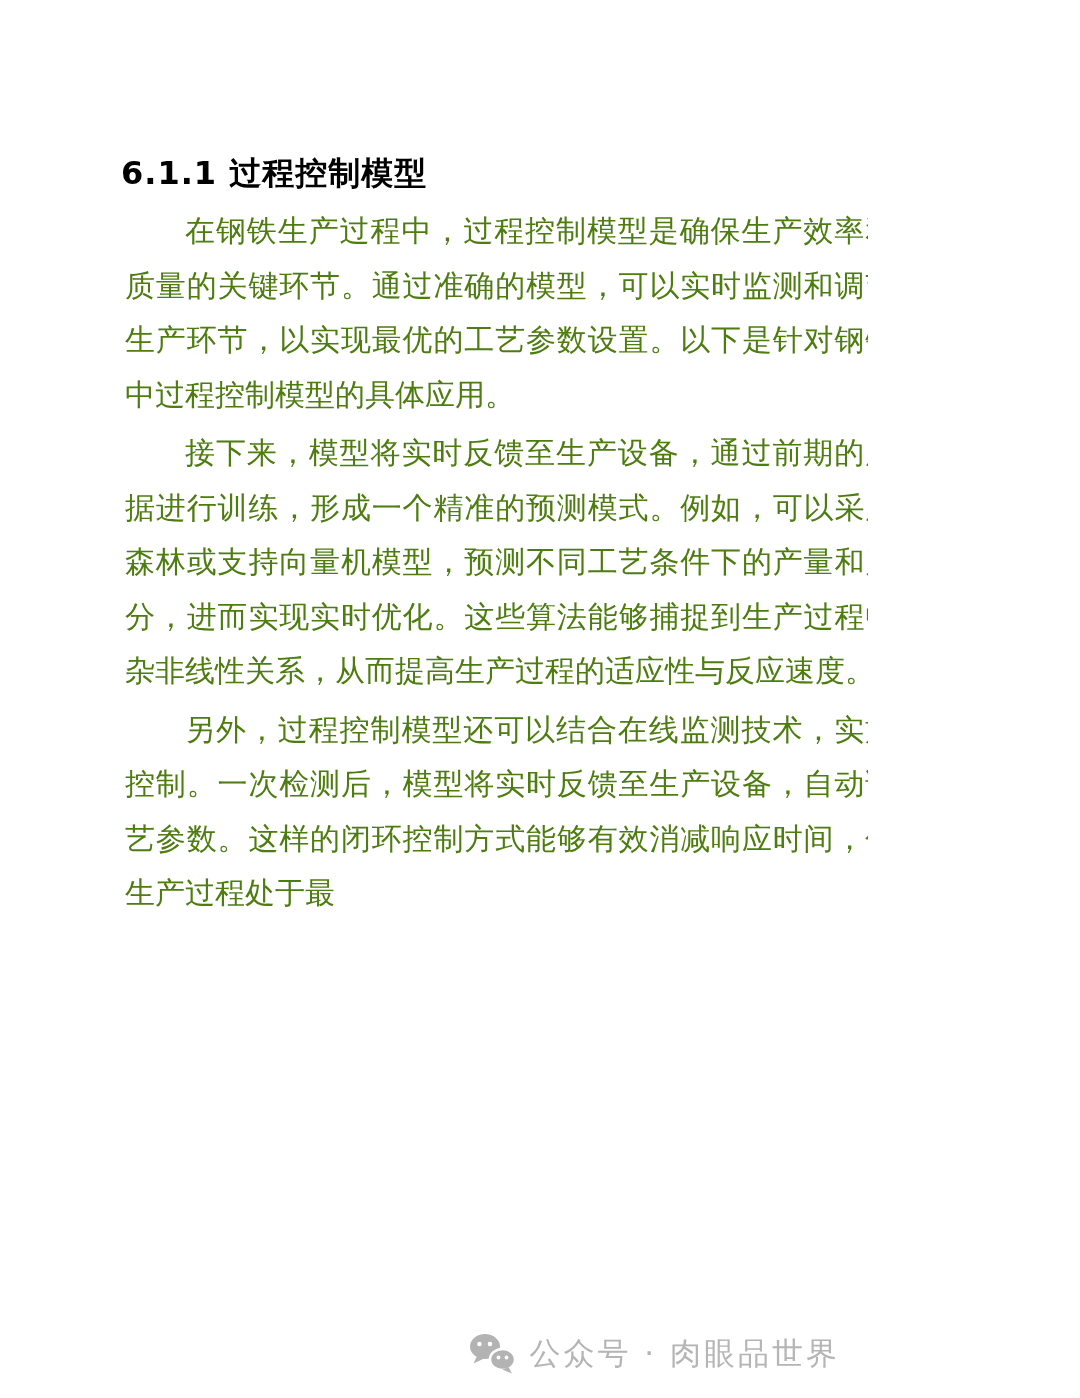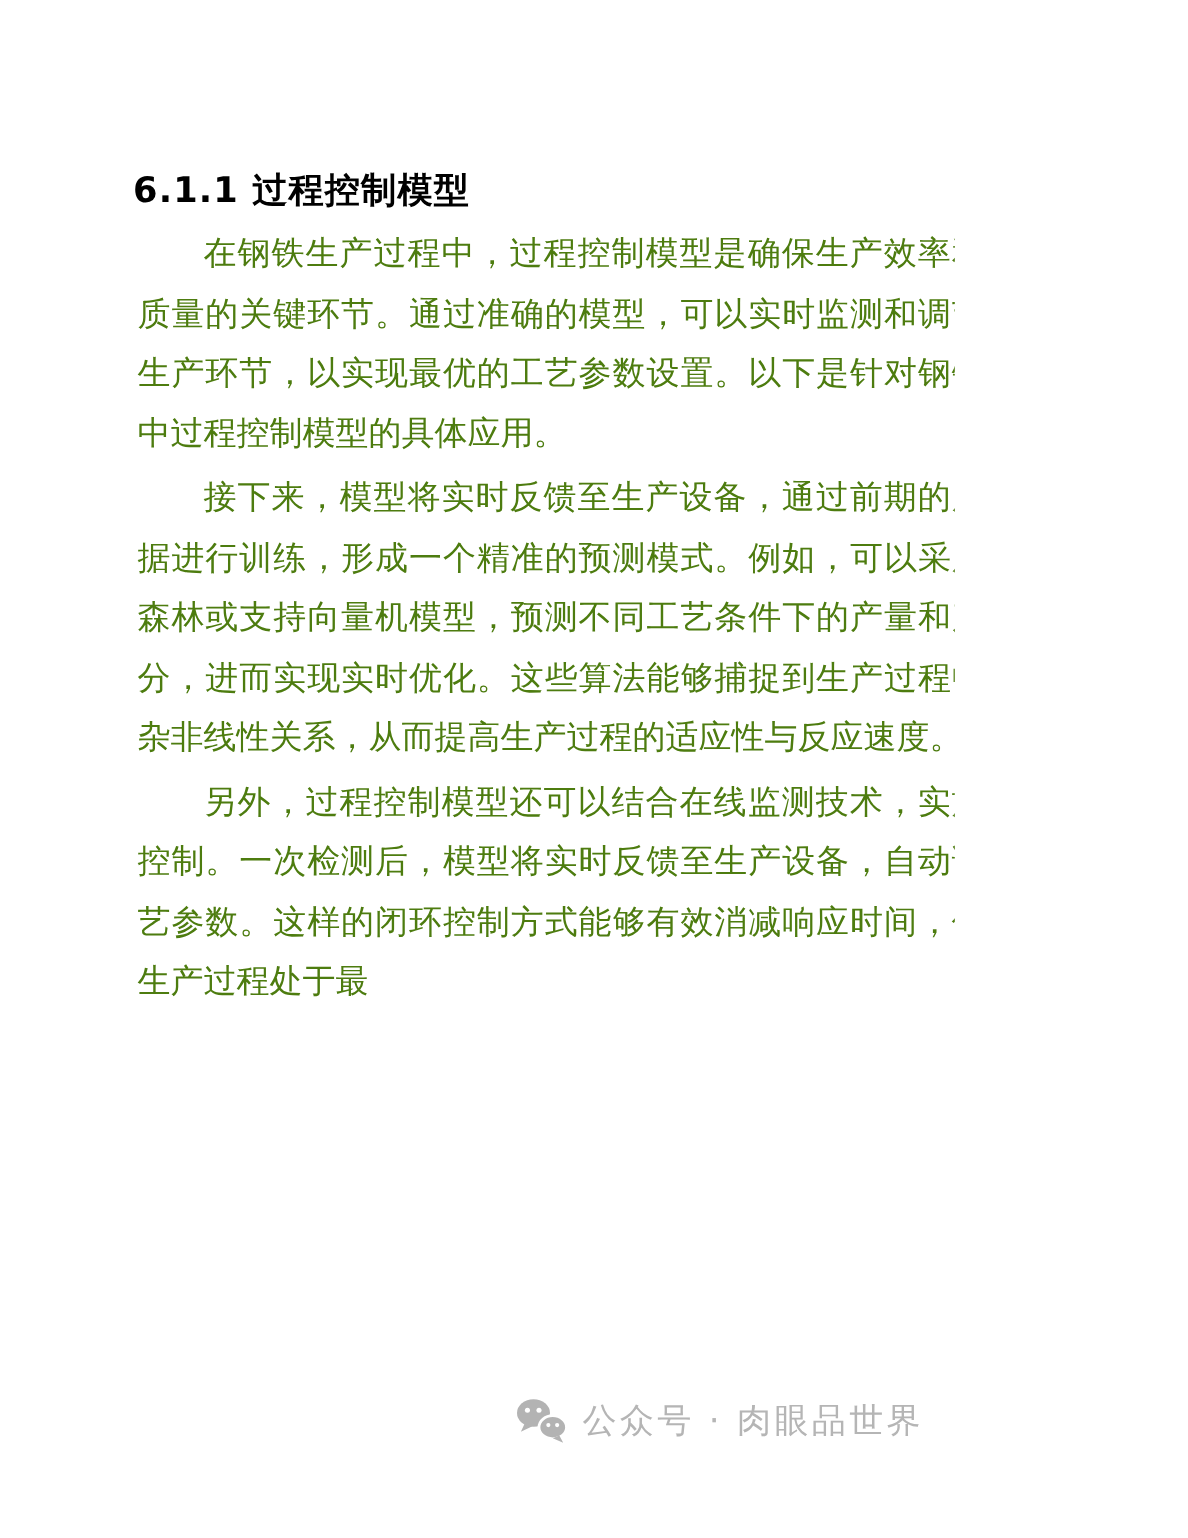--- a/index.html
+++ b/index.html
@@ -35,21 +35,21 @@
     line-height: 54.5px;
     color: #4d7c0f;
     text-align: justify;
     text-indent: 2em;
     margin: 4px;
     letter-spacing: 0;
   }
   .watermark {
     position: absolute;
     right: 28px;
-    top: 1268px;
+    top: 1330px;
     height: 48px;
     display: flex;
     align-items: center;
     gap: 12px;
   }
   .wm-icon {
     display: inline-flex;
     align-items: center;
   }
   .wm-text {

